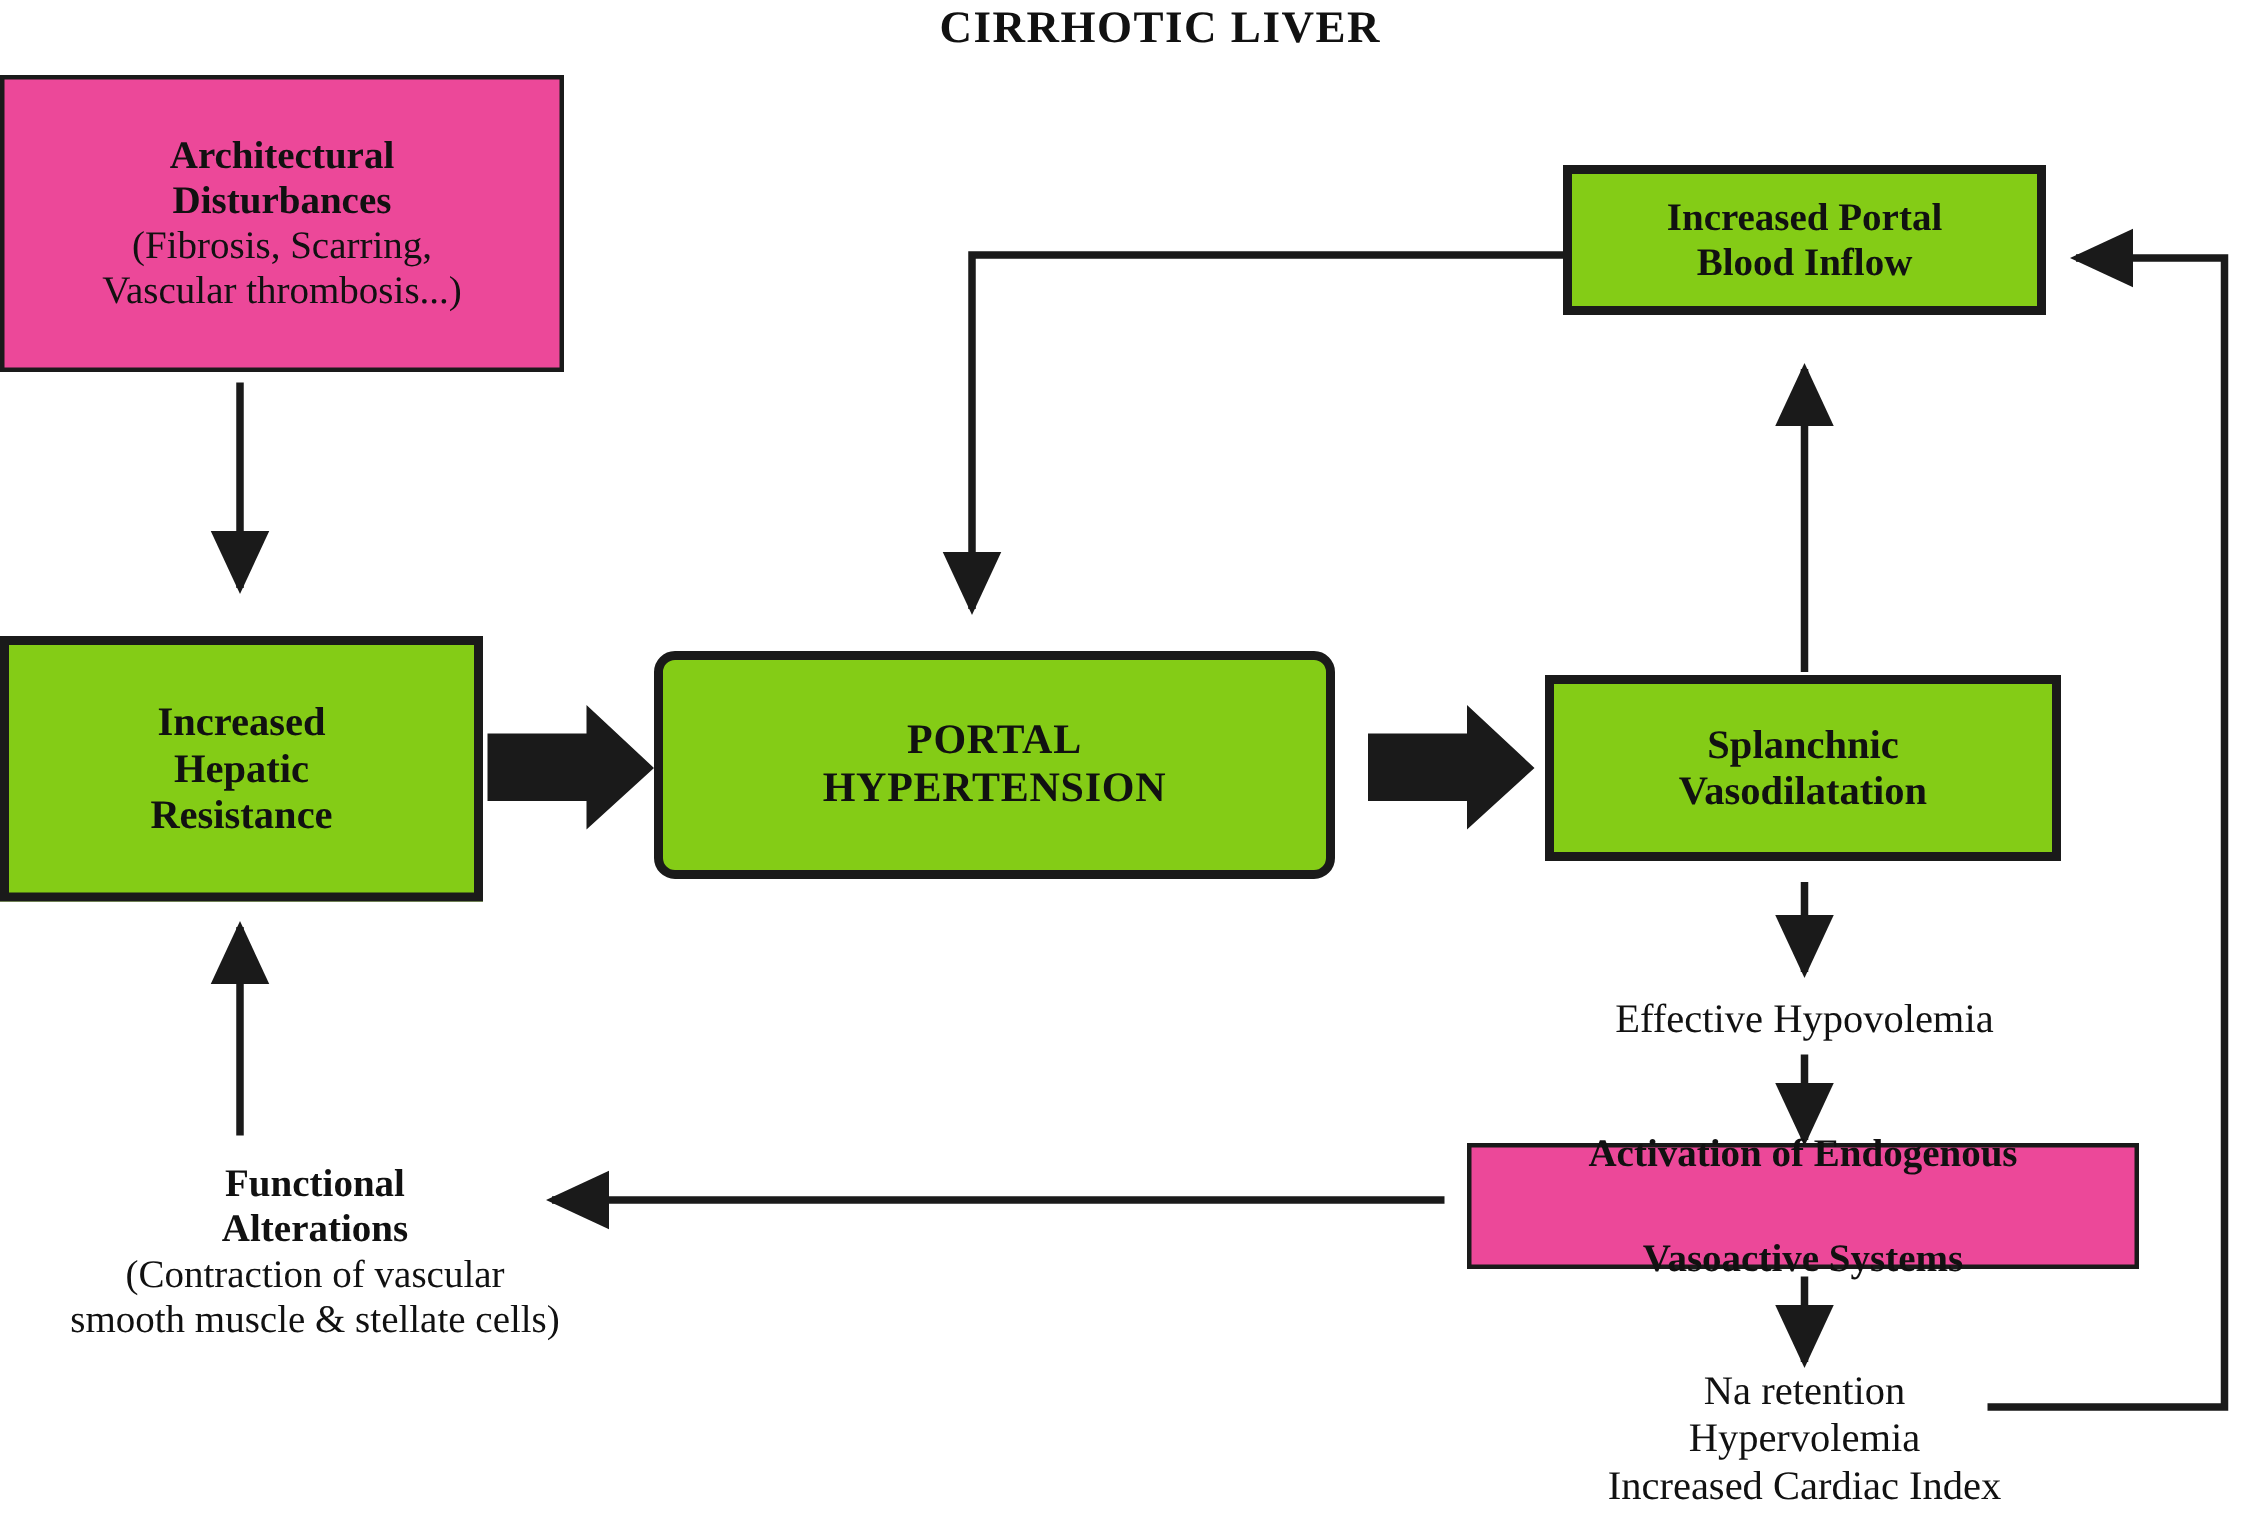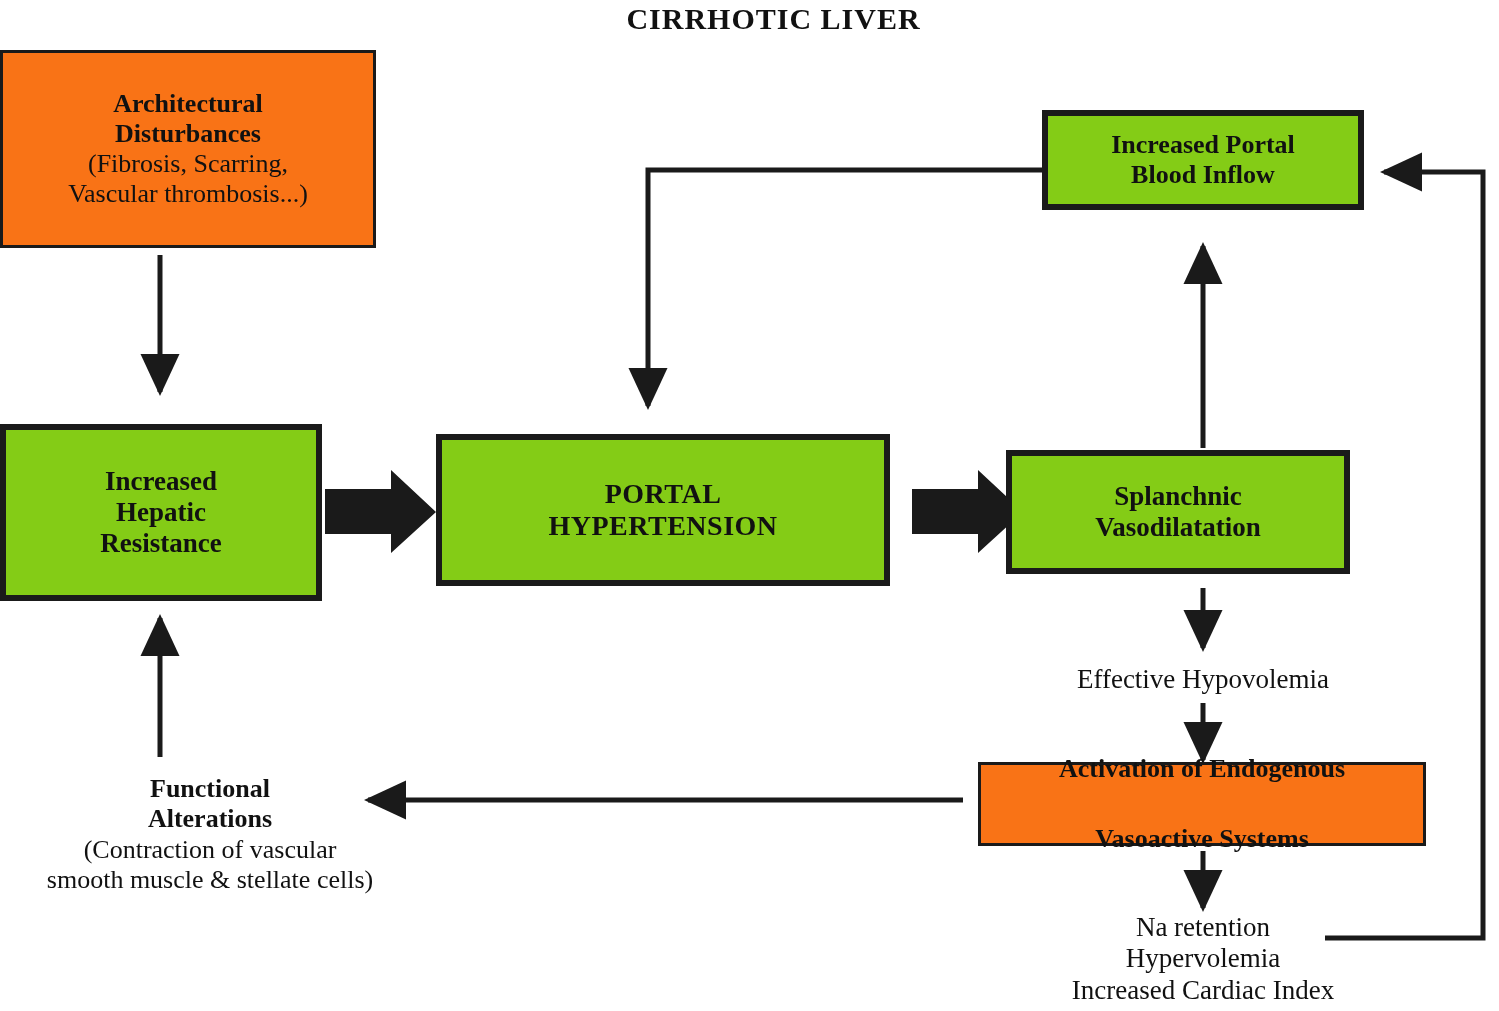--- a/index.html
+++ b/index.html
@@ -35,38 +35,38 @@
     text-align: center;
     color: #111111;
     line-height: 1.16;
   }
   .boxed-thick {
     border: 6px solid #1a1a1a;
     background: #84cc16;
   }
   .boxed-thin {
     border: 3px solid #1a1a1a;
-    background: #f97316;
+    background: #ec4899;
   }
   .ttl {
     font-weight: bold;
     letter-spacing: 0.5px;
   }
   .bold-line { font-weight: bold; }
   .reg-line  { font-weight: normal; }
   .page-title {
     position: absolute;
     width: 100%;
     text-align: center;
     font-weight: bold;
     font-size: 30px;
     letter-spacing: 1px;
     color: #111111;
   }
-  .t28 { font-size: 28px; }
+  .t28 { font-size: 28px; border-radius: 14px; }
   .t27 { font-size: 27px; }
   .t26 { font-size: 26px; }
 </style>
 </head>
 <body>
 
 <div id="canvas">
 
   <div class="page-title" style="left:0; top:2px;padding-left:24px;">CIRRHOTIC LIVER</div>
 
@@ -133,21 +133,21 @@
     <span class="bold-line">Increased</span>
     <span class="bold-line">Hepatic</span>
     <span class="bold-line">Resistance</span>
   </div>
 
   <div class="node boxed-thick ttl t28" style="left:436px; top:434px; width:454px; height:152px;">
     <span class="bold-line">PORTAL</span>
     <span class="bold-line">HYPERTENSION</span>
   </div>
 
-  <div class="node boxed-thick t27" style="left:1006px; top:450px; width:344px; height:124px;">
+  <div class="node boxed-thick t27" style="left:1030px; top:450px; width:344px; height:124px;">
     <span class="bold-line">Splanchnic</span>
     <span class="bold-line">Vasodilatation</span>
   </div>
 
   <div class="node boxed-thick t26" style="left:1042px; top:110px; width:322px; height:100px;">
     <span class="bold-line">Increased Portal</span>
     <span class="bold-line">Blood Inflow</span>
   </div>
 
   <div class="node t27" style="left:1013px; top:658px; width:380px; height:44px;">

